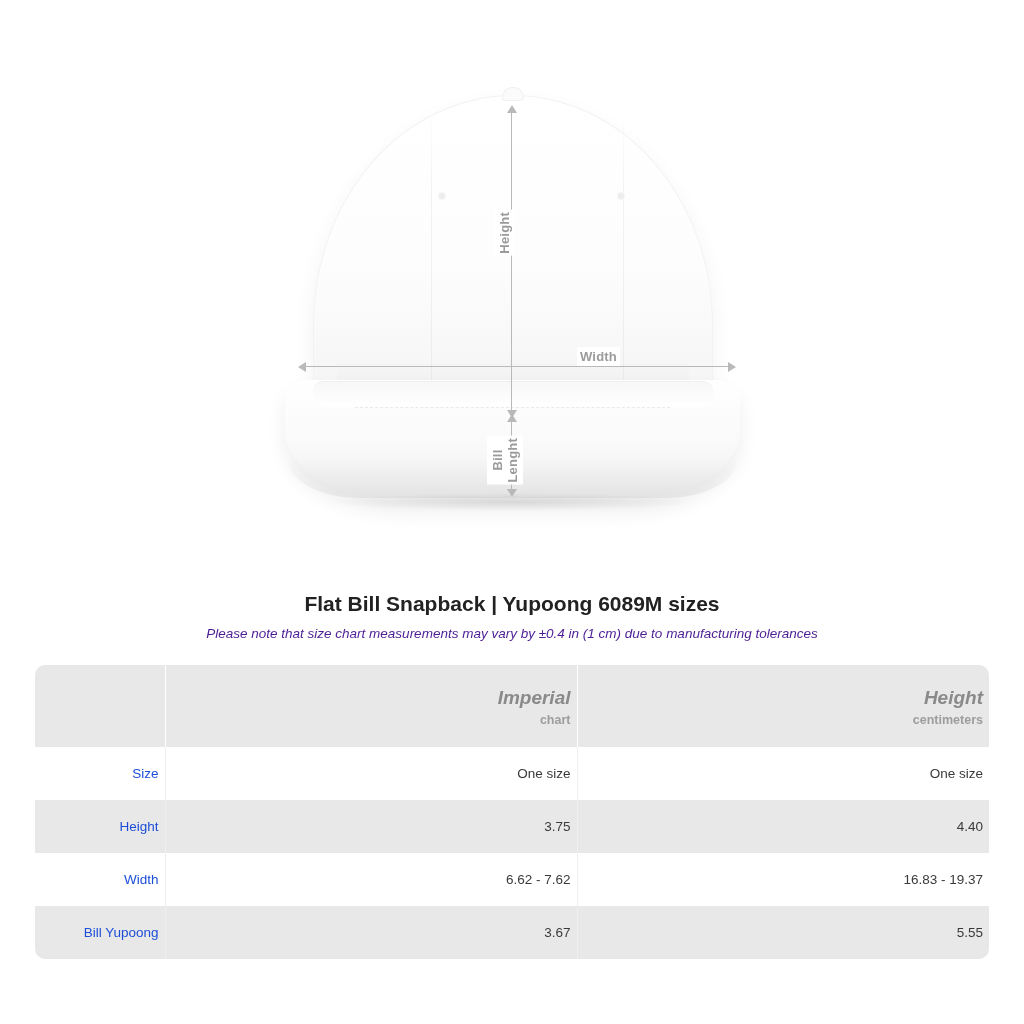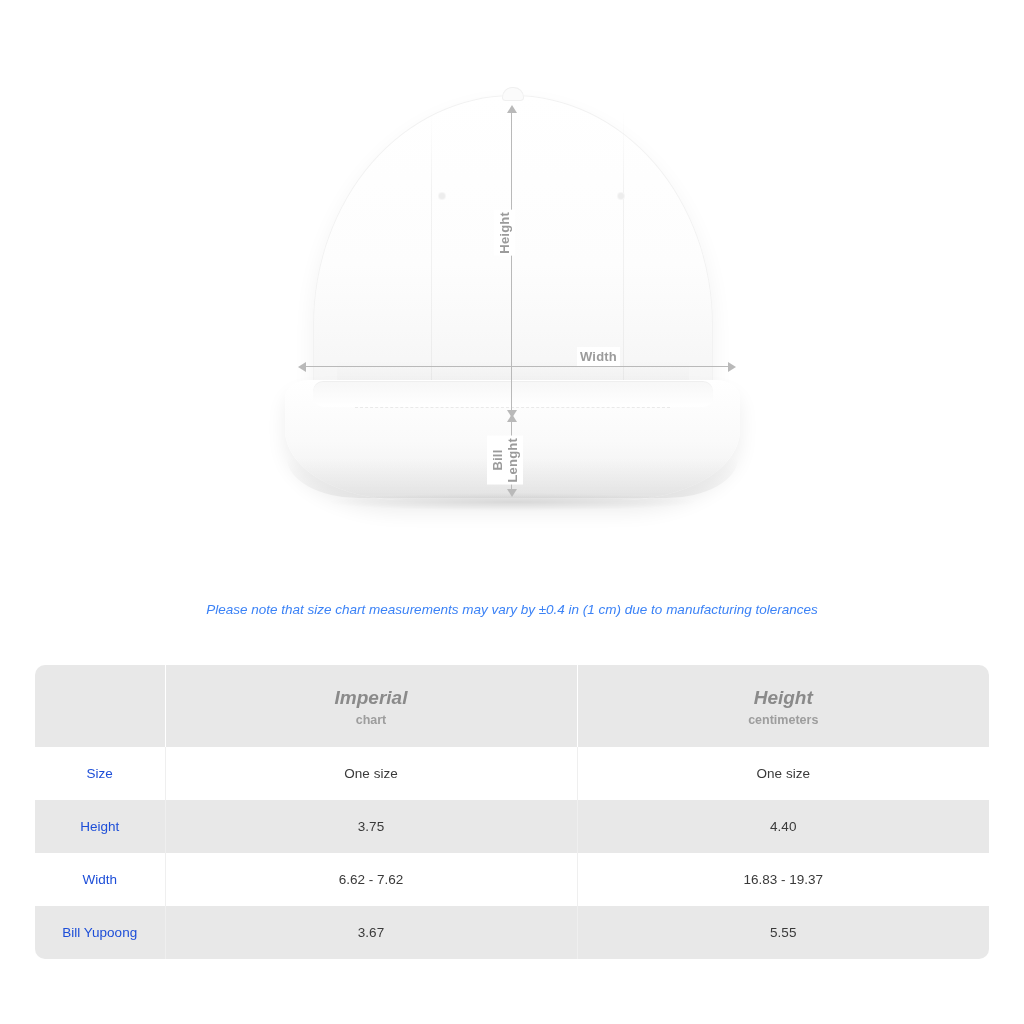--- a/index.html
+++ b/index.html
@@ -195,39 +195,39 @@
   }
   .title {
     font-size: 21px;
     font-weight: bold;
     color: #222222;
   }
   .subtitle {
     margin-top: 10px;
     font-size: 13.5px;
     font-style: italic;
-    color: #3b82f6;
+    color: #4c1d95;
   }
 
   
   .table-wrap {
     position: absolute;
     left: 35px;
     top: 665px;
     width: 954px;
     border-radius: 10px;
     overflow: hidden;
   }
   table {
     width: 100%;
     border-collapse: collapse;
     table-layout: fixed;
   }
   th, td {
-    text-align: center;
+    text-align: right;
     font-size: 13.5px;
     color: #3a3a3a;
   }
   col.c-label { width: 130px; }
   col.c-imp   { width: 412px; }
   col.c-met   { width: 412px; }
 
   thead th {
     background: #e8e8e8;
     padding: 22px 6px 20px 6px;
@@ -294,20 +294,21 @@
     <div class="guide-label" style="left:577px; top:347px;">Width</div>
 
     <div class="guide-line v-line" style="left:511px; top:421px; height:72px;"></div>
     <div class="arrow up" style="left:507px; top:414px;"></div>
     <div class="arrow down" style="left:507px; top:489px;"></div>
     <div class="guide-label vertical" style="left:487px; top:436px;">Bill
 Lenght</div>
   </div>
 
   <div class="titles">
+    <div class="title">Flat Bill Snapback | Yupoong 6089M sizes</div>
     <div class="subtitle">Please note that size chart measurements may vary by ±0.4 in (1 cm) due to manufacturing tolerances</div>
   </div>
 
   <div class="table-wrap">
     <table>
       <colgroup>
         <col class="c-label">
         <col class="c-imp">
         <col class="c-met">
       </colgroup>

